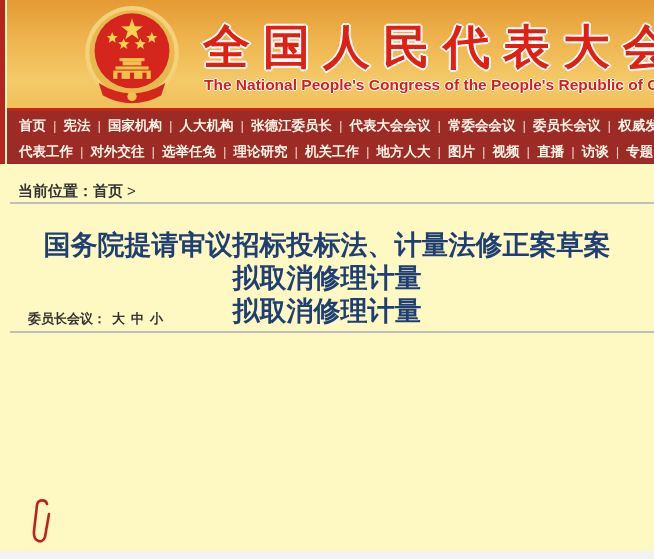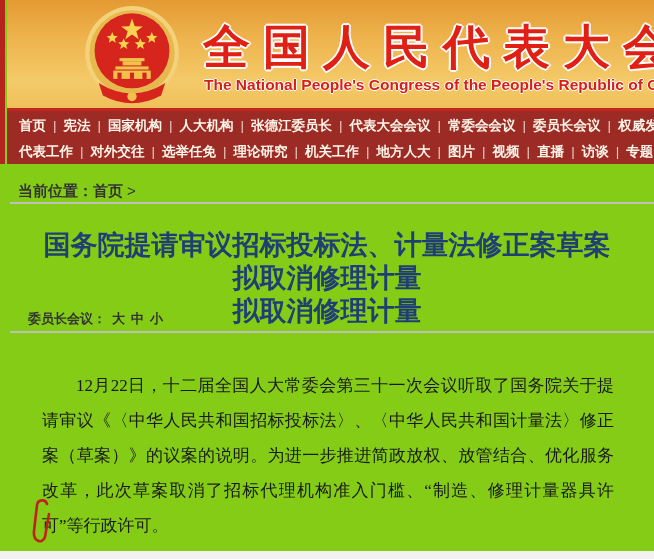--- a/index.html
+++ b/index.html
@@ -1,18 +1,18 @@
 <!DOCTYPE html>
 <html><head>
 <meta charset="utf-8">
 <style>
   * { margin:0; padding:0; box-sizing:border-box; }
   html,body { width:654px; height:559px; }
   body { font-family:"Liberation Sans", sans-serif; background:#ffffff; }
-  .page { position:relative; width:654px; height:559px; overflow:hidden; background:#84cc16; }
+  .page { position:relative; width:654px; height:559px; overflow:hidden; background:#fef9c3; }
 
   
   .left-strip { position:absolute; left:0; top:0; width:5px; height:164px; background:#b5251e; }
 
   
   .masthead { position:absolute; left:7px; top:0; width:1000px; height:108px;
     background:linear-gradient(180deg,#e49a33 0%,#eeb34d 35%,#f4ca68 75%,#efc05a 100%); }
   .emblem { position:absolute; left:71px; top:4px; width:108px; height:104px; }
   .site-title-cn { position:absolute; left:196px; top:16px; font-family:"Liberation Serif", serif;
     font-size:47px; font-weight:bold; letter-spacing:13px; white-space:nowrap; color:#e01f15;
@@ -103,21 +103,20 @@
     <div>拟取消修理计量</div>
   </div>
 
   <div class="source-row">
     <div class="font-size-links">
       <span>委员长会议：</span><span class="sz">大</span><span class="sz">中</span><span class="sz">小</span>
     </div>
   </div>
   <div class="rule-2"></div>
 
-  <div class="article-body">12月22日，十二届全国人大常委会第三十一次会议听取了国务院关于提请审议《〈中华人民共和国招标投标法〉、〈中华人民共和国计量法〉修正案（草案）》的议案的说明。为进一步推进简政放权、放管结合、优化服务改革，此次草案取消了招标代理机构准入门槛、“制造、修理计量器具许可”等行政许可。</div>
 
   <svg class="paperclip" viewBox="0 0 38 56">
     <path d="M25 7 C24 2 16 2 15 8 L12 34 C11 44 20 48 23 40 L27 17" fill="none" stroke="#c2201f" stroke-width="2.6" stroke-linecap="round"></path>
   </svg>
 
   <div class="bottom-strip"></div>
 
 </div>
 
 </body></html>

